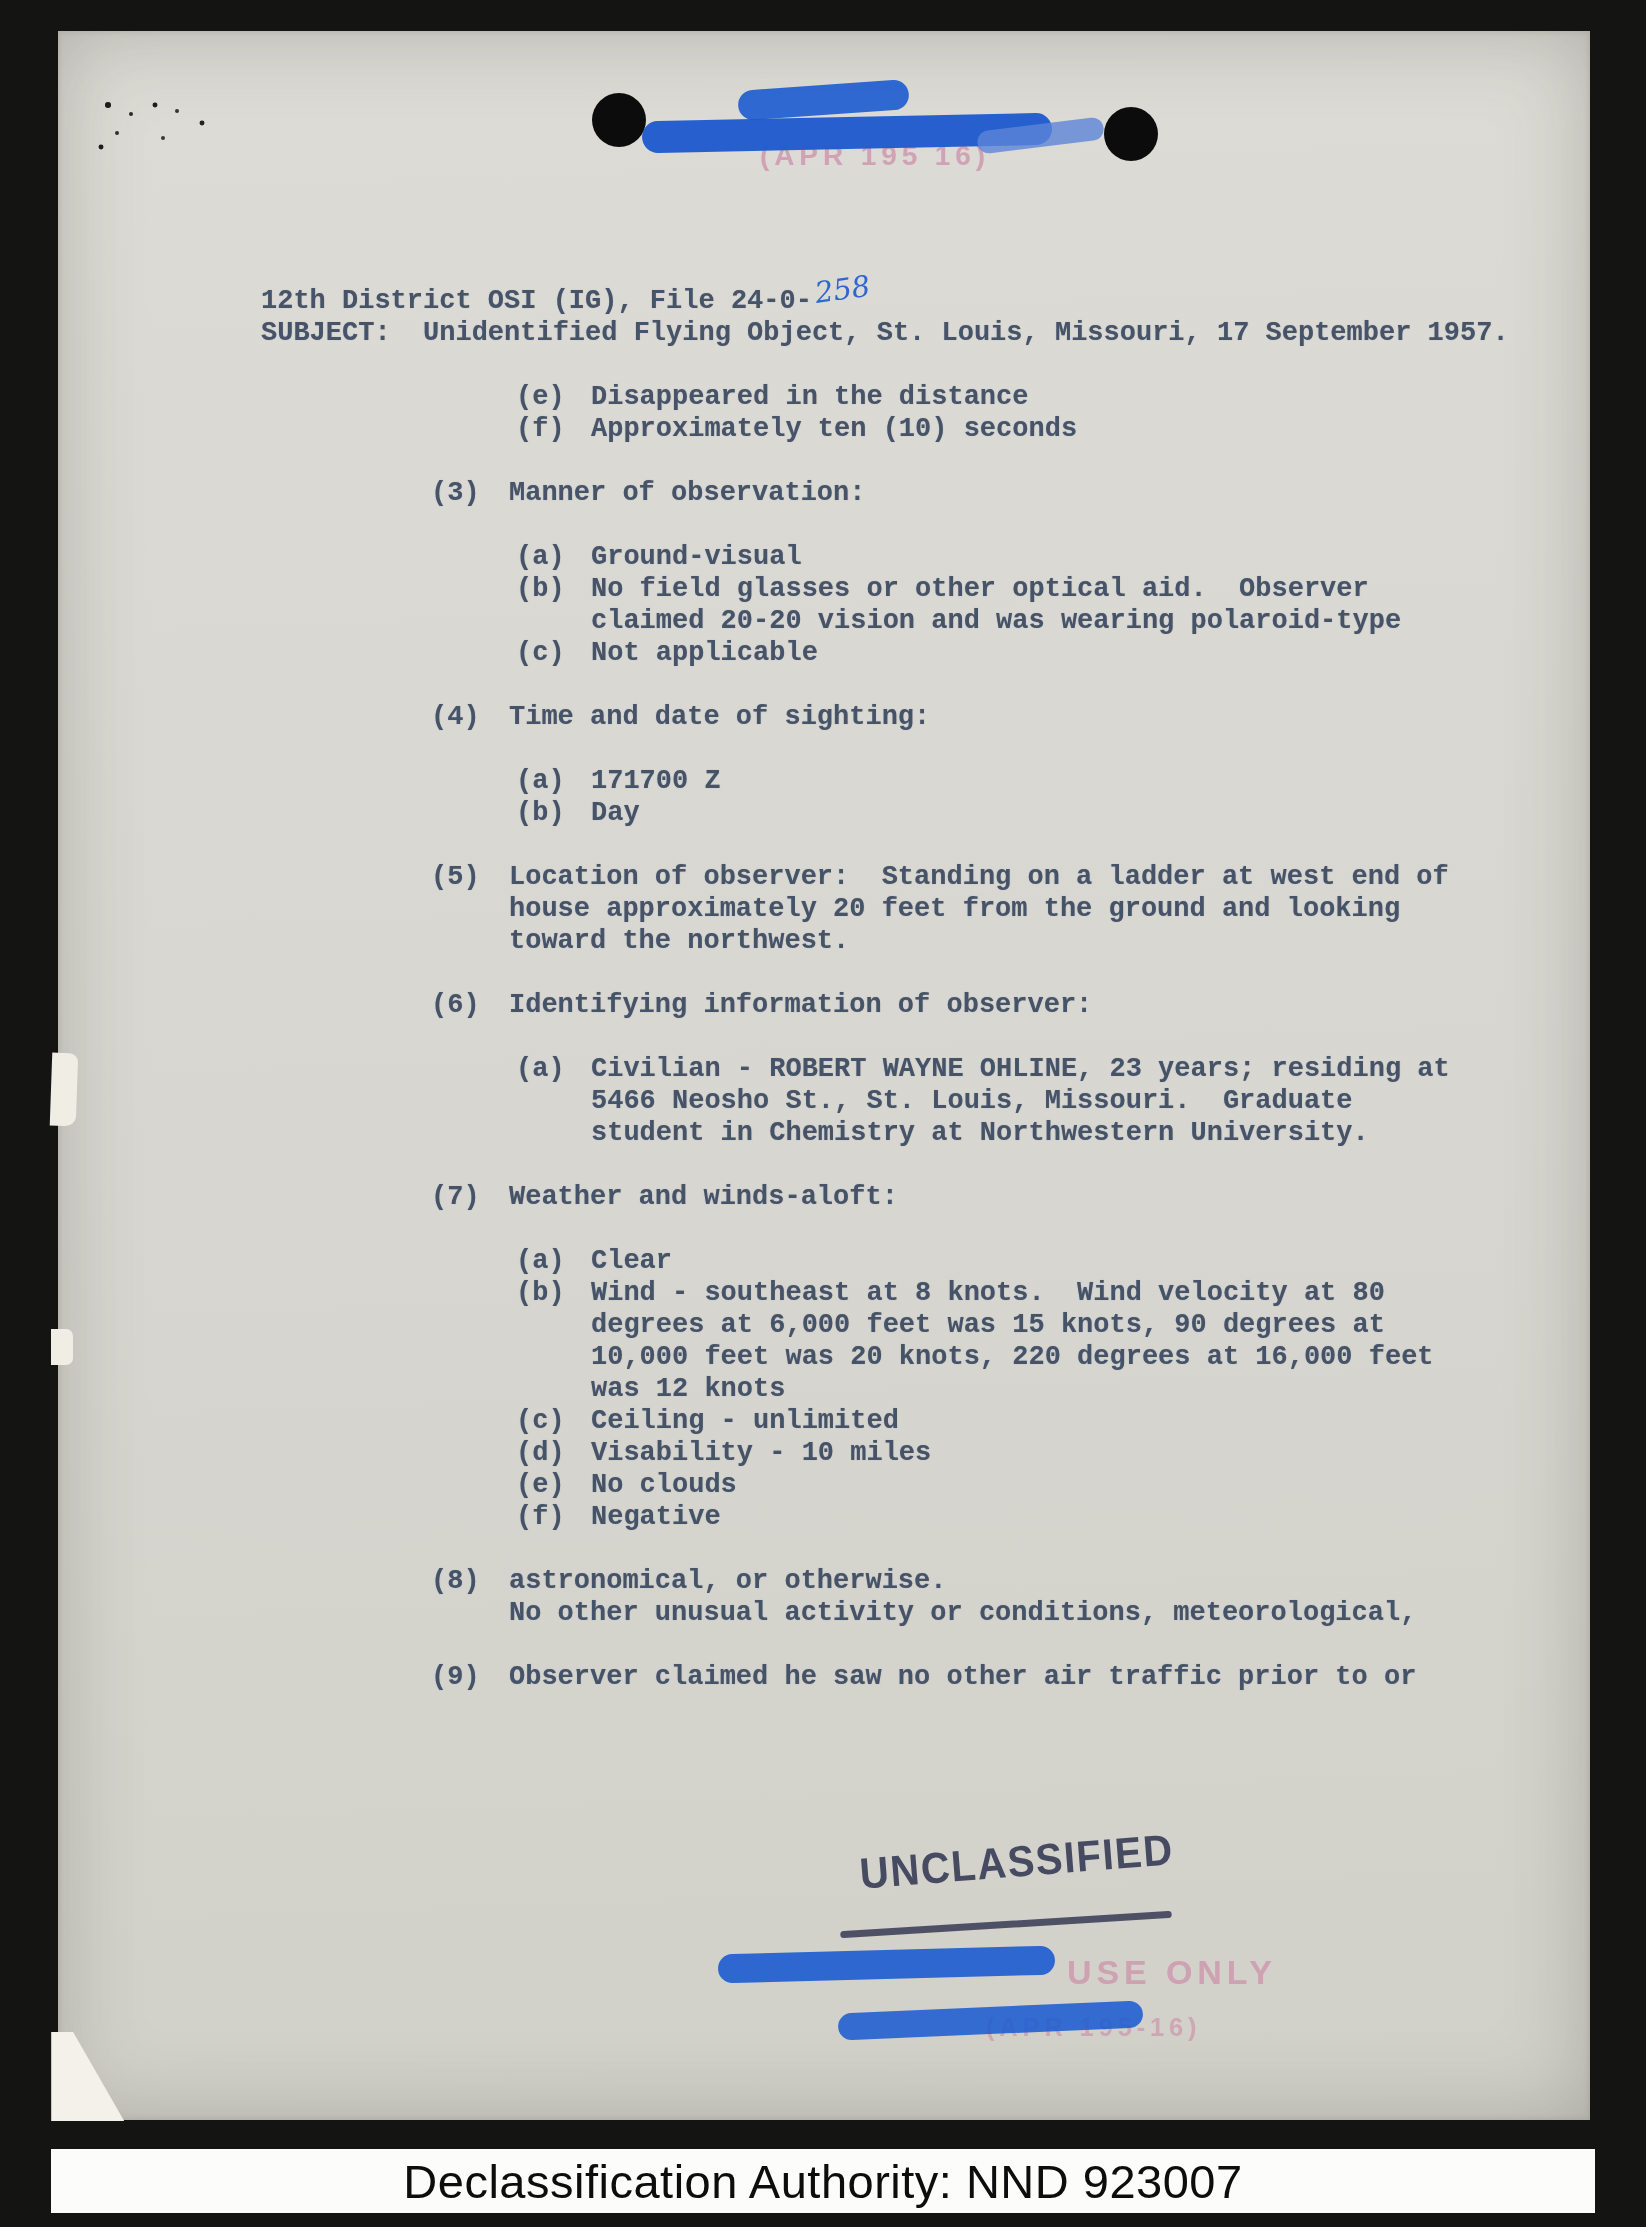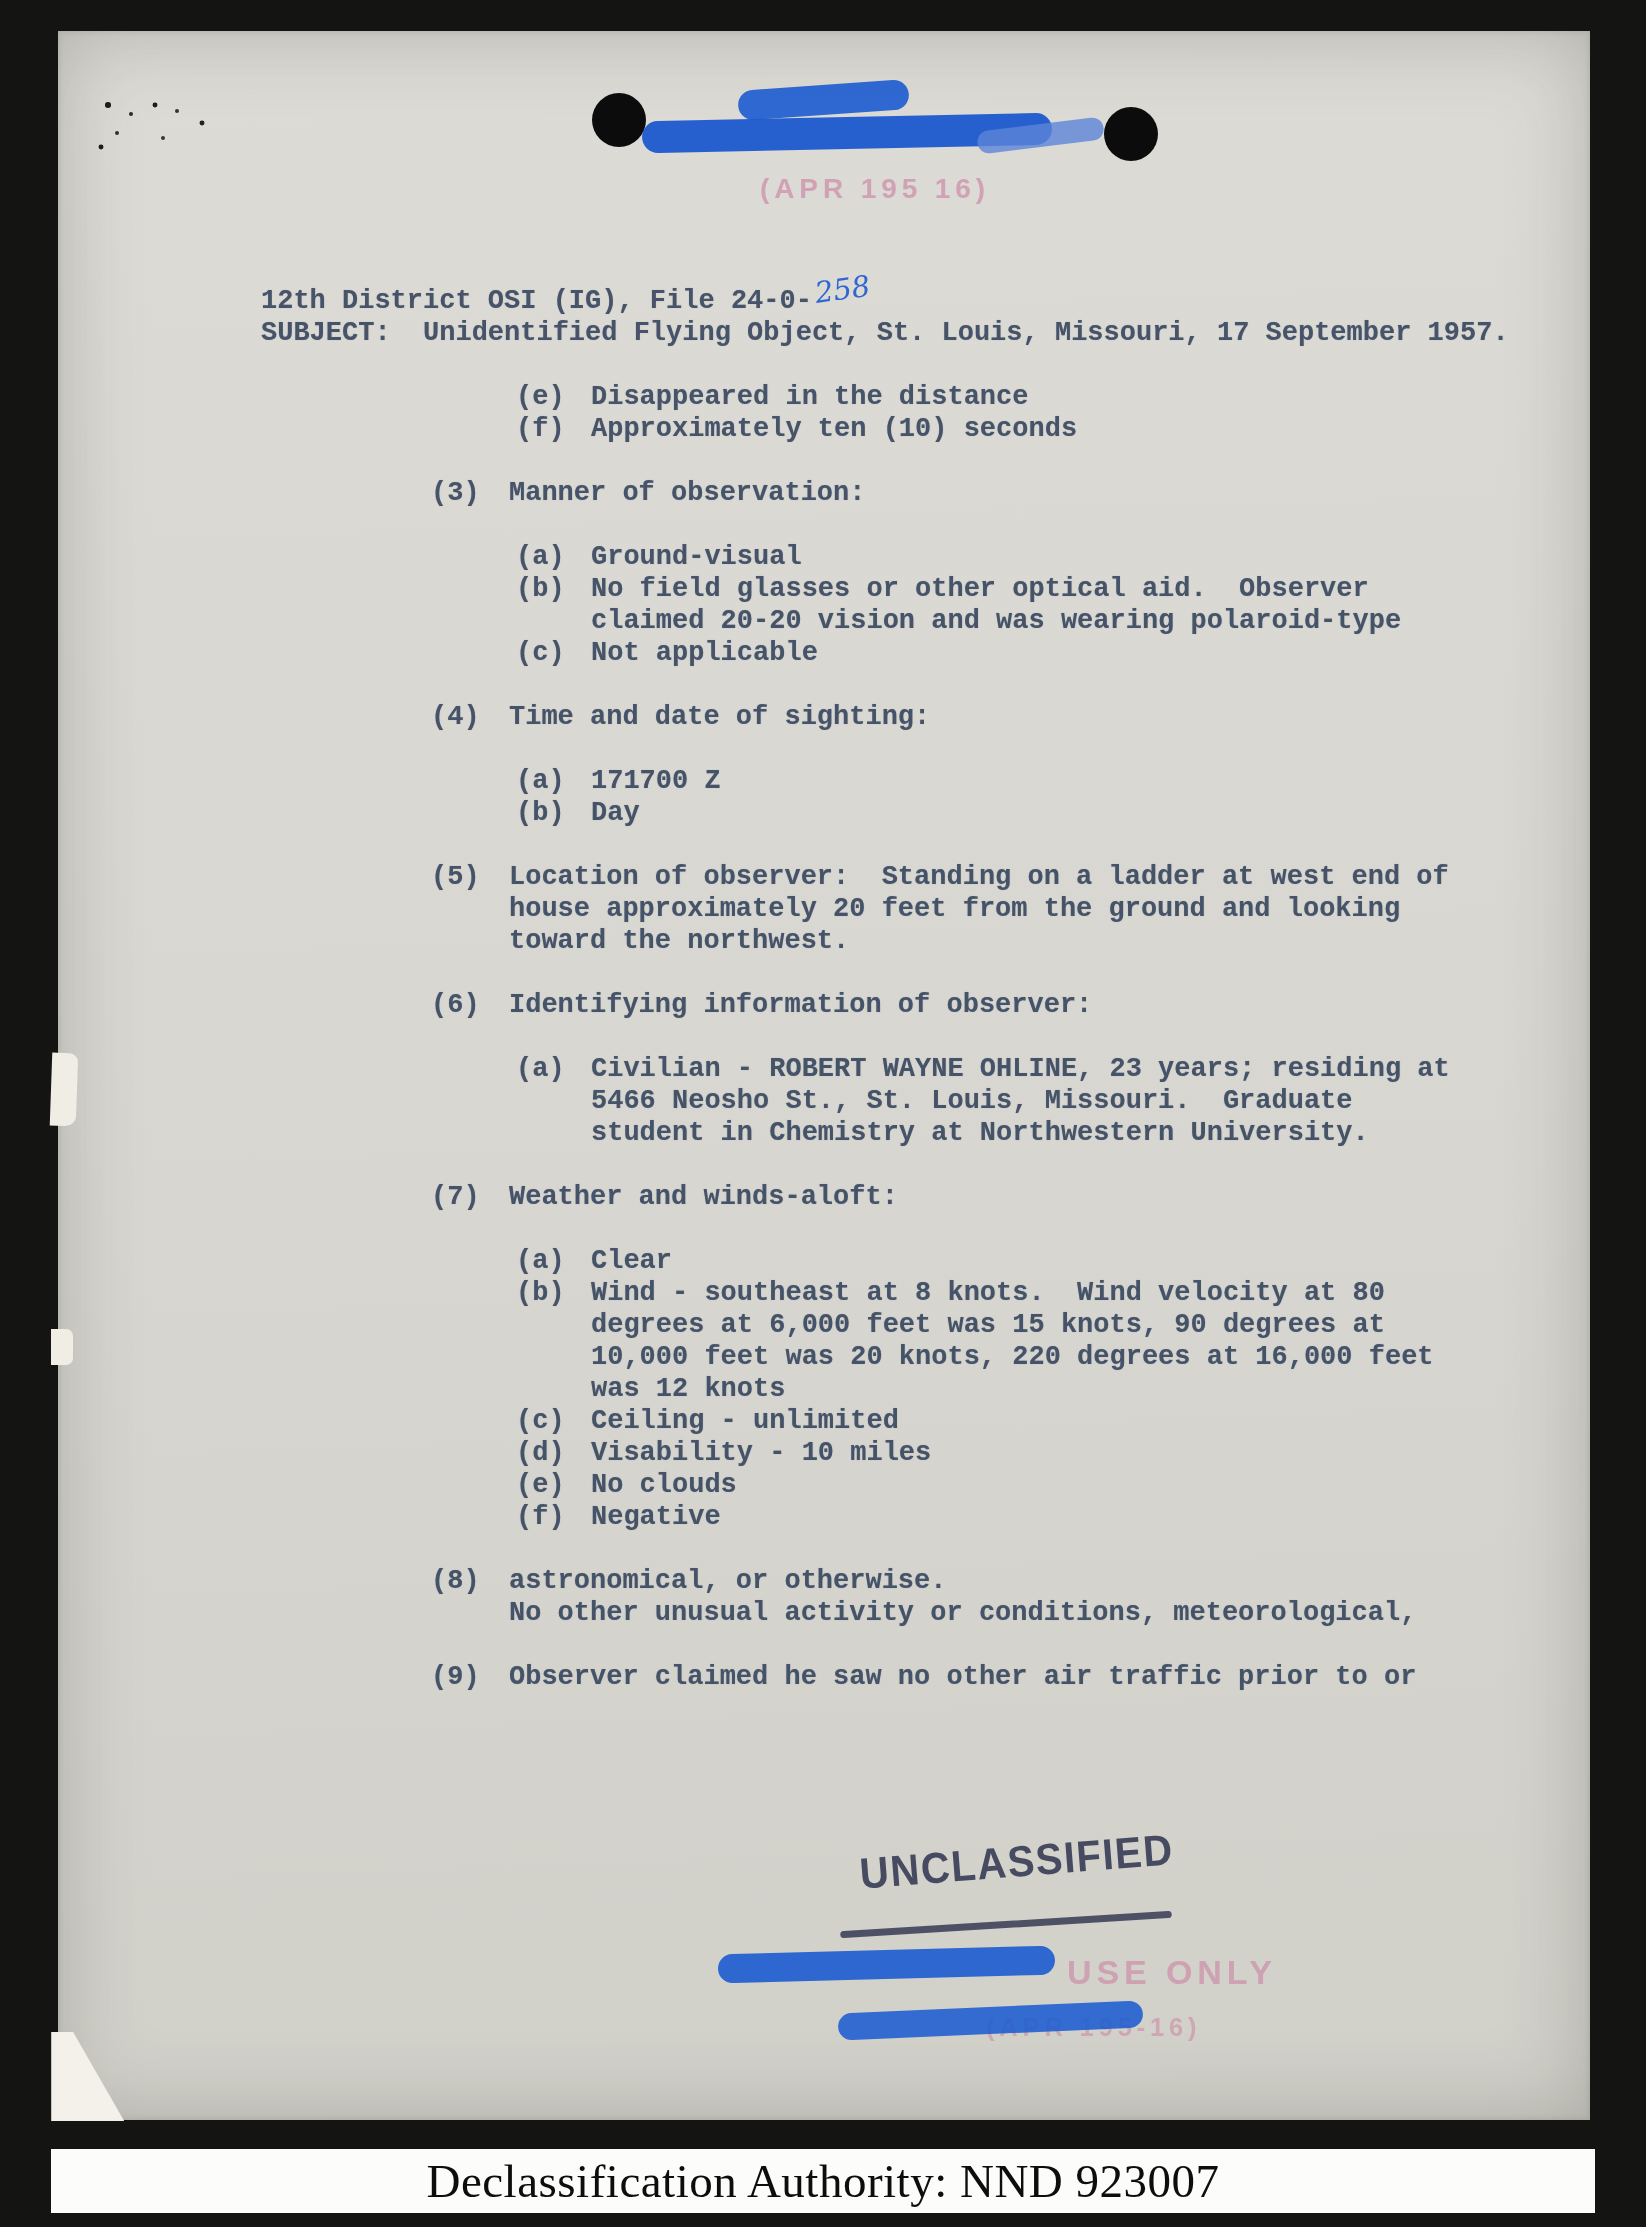--- a/index.html
+++ b/index.html
@@ -47,42 +47,42 @@
   .marker { position:absolute; border-radius:16.6px; z-index:3; }
   .m-t1 { left:680px; top:54px; width:171px; height:30px; transform:rotate(-4deg); background:rgba(33,95,208,.93); }
   .m-t2 { left:584px; top:86px; width:410px; height:32px; transform:rotate(-1.2deg); background:rgba(28,90,205,.95); }
   .m-t3 { left:919px; top:93px; width:127px; height:22.5px; transform:rotate(-7deg); background:rgba(92,132,216,.8); border-radius:11.7px; }
   .m-b1 { left:660px; top:1919px; width:337px; height:29px; transform:rotate(-1.5deg); background:rgba(33,95,208,.93); }
   .m-b2 { left:780px; top:1976px; width:305px; height:27px; transform:rotate(-2.5deg); background:rgba(33,95,208,.9); }
   .stamp-pink {
     position:absolute; font-family:"Liberation Sans",sans-serif; font-weight:700;
     letter-spacing:4.9px; z-index:2; white-space:pre;
   }
-  .pink-top { left:702px; top:142px; font-size:28px; color:rgba(201,115,155,.55); }
+  .pink-top { left:702px; top:109px; font-size:28px; color:rgba(201,115,155,.55); }
   .pink-b1  { left:1009px; top:1922px; font-size:34px; color:rgba(201,115,155,.5); }
   .pink-b2  { left:928px; top:1982px; font-size:25.4px; color:rgba(201,115,155,.45); }
   .stamp-unclassified {
     position:absolute; left:802px; top:1820px; z-index:4;
     transform:rotate(-4.5deg) scale(.98,1.06); transform-origin:left center;
     font-family:"Liberation Sans",sans-serif; font-weight:700;
     font-size:41px; letter-spacing:1.5px; color:rgba(59,63,88,.92);
   }
   .stamp-underline {
     position:absolute; left:782px; top:1890px; width:332px; height:7.3px;
     background:rgba(59,63,88,.88); border-radius:3.9px; transform:rotate(-3.5deg); z-index:4;
   }
   .tear { position:absolute; background:#efede4; z-index:1; }
   .tear-1 { left:-6.8px; top:1022px; width:26px; height:73px; border-radius:0 8.8px 10.7px 0; transform:rotate(2deg); }
   .tear-2 { left:-6.8px; top:1298px; width:21.5px; height:36px; border-radius:0 6.8px 6.8px 0; }
   .tear-3 { left:-6.8px; top:2001px; width:73px; height:89px; clip-path:polygon(0 0,30% 0,100% 100%,0 100%); background:#f3f1e9; }
   .footer {
     position:absolute; left:51px; top:2149px; width:1544px; height:64px;
     background:#fcfcfb; display:flex; align-items:center; justify-content:center;
   }
-  .footer span { font-family:Liberation Serif, serif; font-size:47px; color:#0d0d0d; letter-spacing:0.5px; }
+  .footer span { font-family:Liberation Sans, sans-serif; font-size:47px; color:#0d0d0d; letter-spacing:0.5px; }
 </style>
 </head>
 <body>
 
 <div class="paper">
 
   <div class="speckles"></div>
   <div class="hole hole-left"></div>
   <div class="hole hole-right"></div>
 

